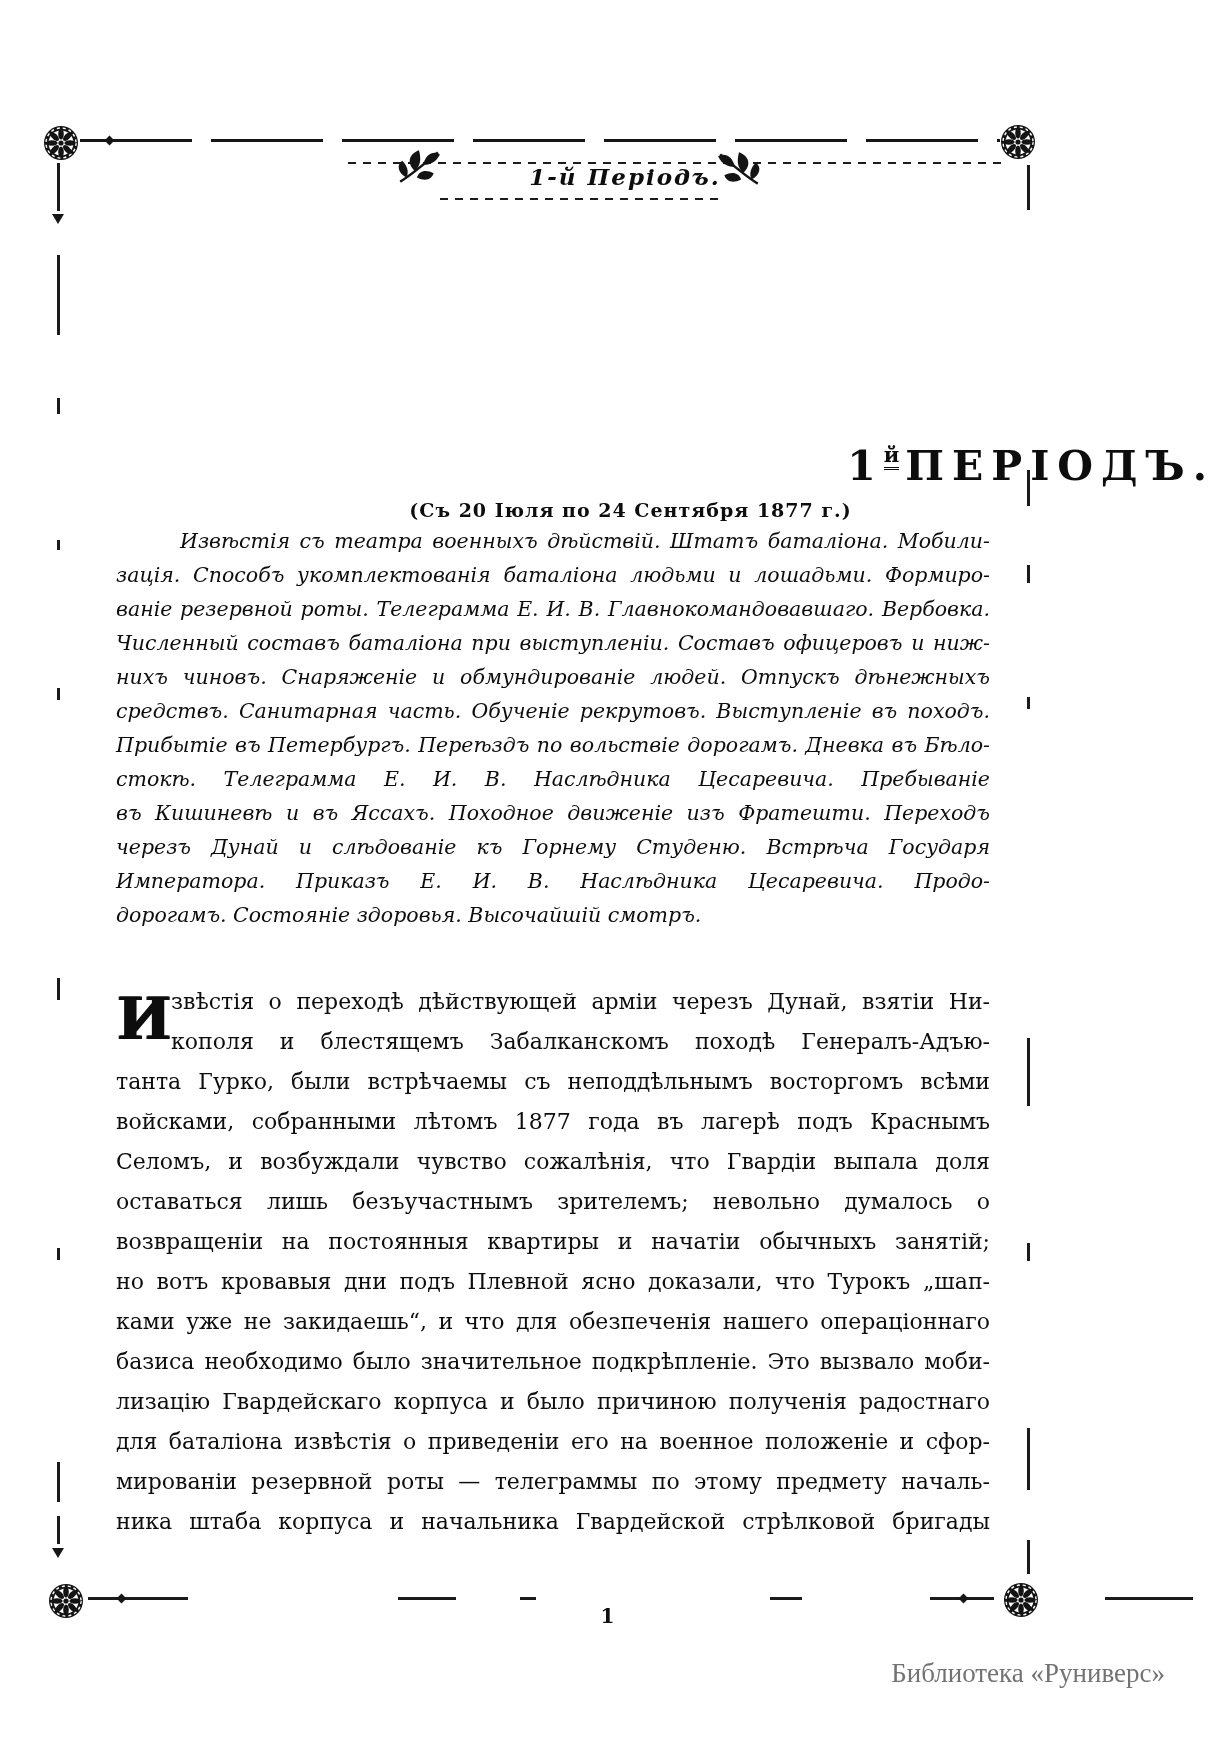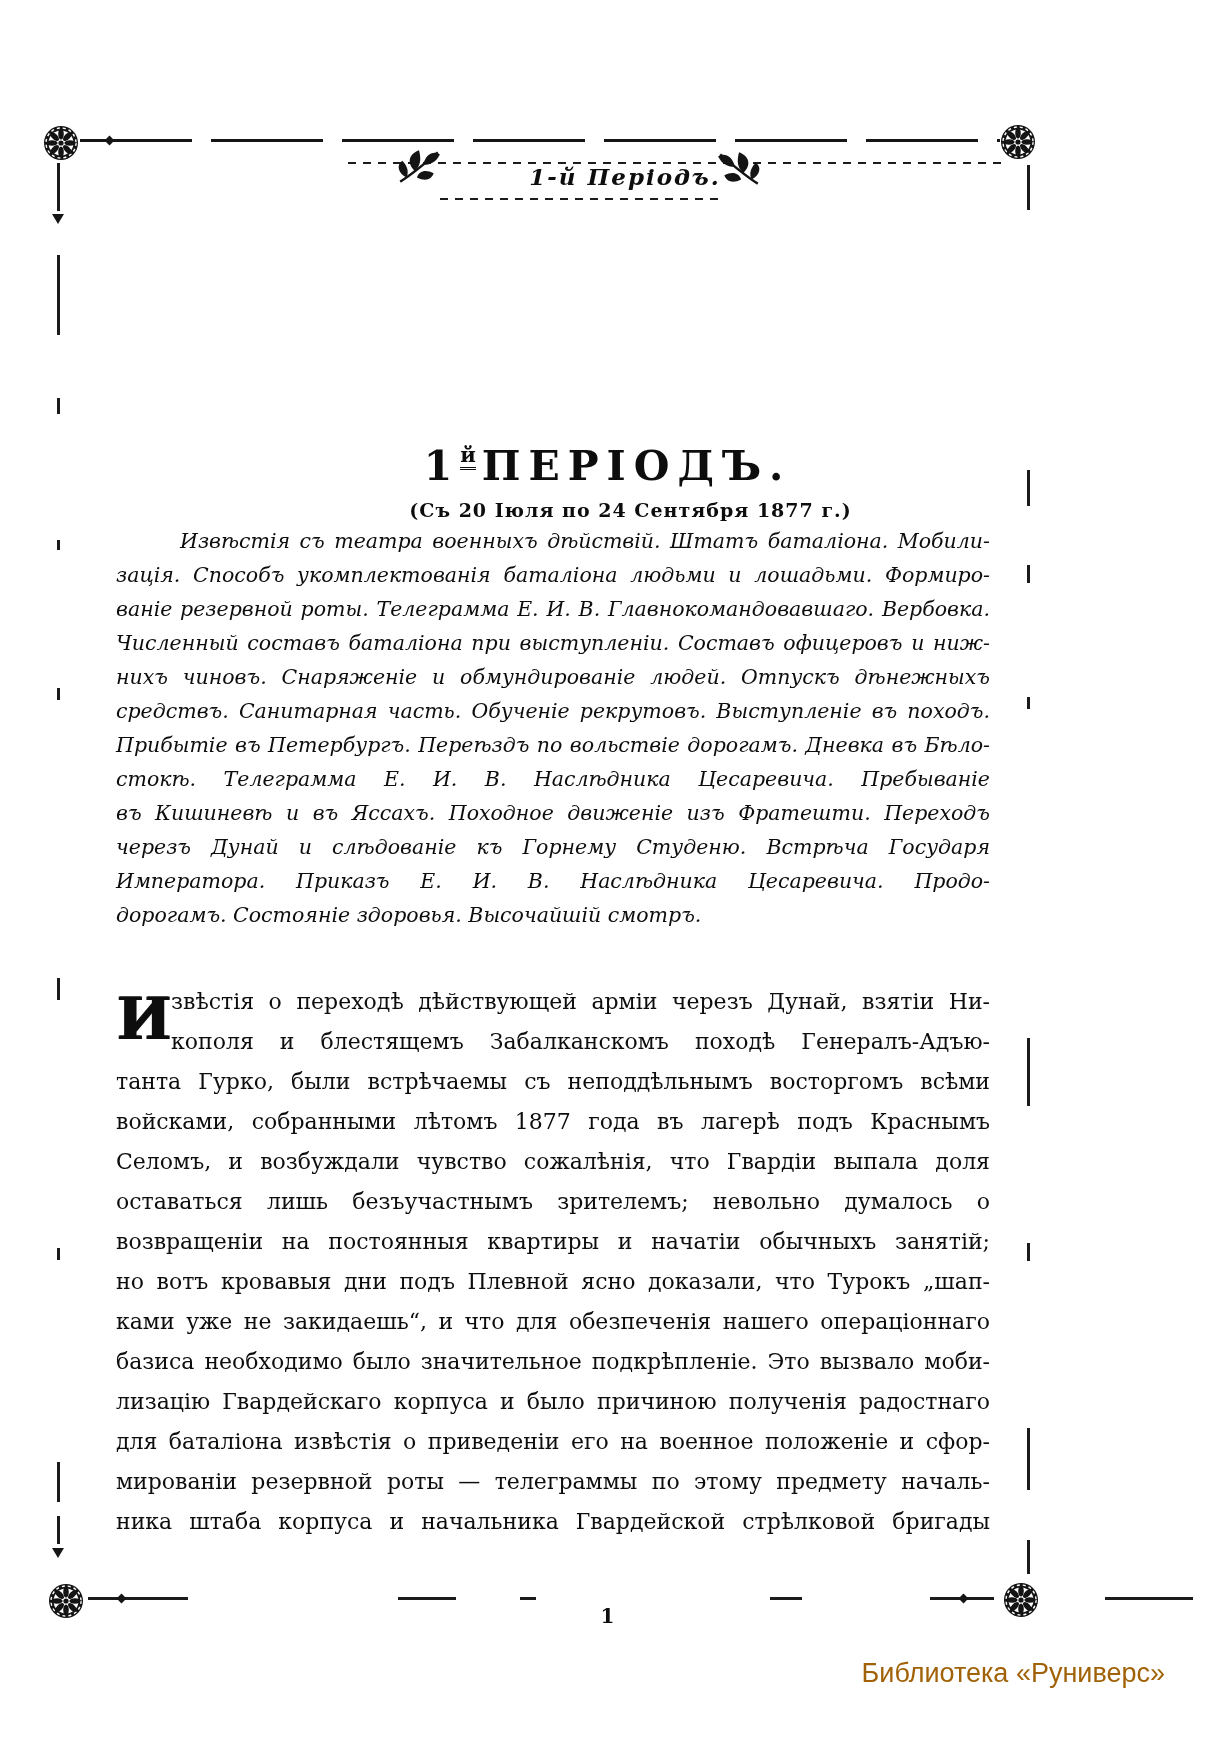--- a/index.html
+++ b/index.html
@@ -18,21 +18,21 @@
   .diamond{position:absolute;width:7px;height:7px;background:#161616;transform:rotate(45deg);}
   .rosette{position:absolute;width:44px;height:44px;}
   .fleuron{position:absolute;width:46px;height:42px;}
   .fleuron.flip{transform:scaleX(-1);}
 
   
   .running-header{position:absolute;left:430px;top:163px;width:390px;text-align:center;
     font-size:23px;font-weight:bold;font-style:italic;letter-spacing:2px;}
 
   
-  .title{position:absolute;left:0;top:442px;width:1215px;text-align:center;
+  .title{position:absolute;left:0;top:442px;width:1215px;text-align:right;
     font-size:41px;font-weight:bold;letter-spacing:8px;}
   .title .ord{display:inline-block;font-size:21px;vertical-align:18px;
     border-bottom:3px double #0d0d0d;letter-spacing:0;margin-right:6px;}
   .subtitle{position:absolute;left:0;top:499px;width:1215px;text-align:center;
     font-size:19px;font-weight:bold;letter-spacing:1px;margin-left:23px;}
 
   
   .summary{position:absolute;left:116px;top:524px;width:874px;
     font-size:20.5px;font-style:italic;}
   .sline{height:34px;line-height:34px;text-align:justify;text-align-last:justify;
@@ -45,21 +45,21 @@
   .dropcap{float:left;width:50px;height:78px;margin-right:5px;
     font-size:58px;line-height:74px;font-weight:bold;text-align:center;
     text-shadow:1.5px 0 #0d0d0d;}
   .bline{height:40px;line-height:40px;text-align:justify;text-align-last:justify;
     white-space:nowrap;}
 
   
   .pagenum{position:absolute;left:0;top:1604px;width:1215px;text-align:center;
     font-size:20px;font-weight:bold;}
   .watermark{position:absolute;top:1658px;right:50px;
-    font-family:Liberation Sans, sans-serif;font-size:27px;color:#a16207;}
+    font-family:Liberation Serif, serif;font-size:27px;color:#737373;}
 </style>
 </head>
 <body>
 
 <div class="page">
 
   <svg class="rosette" style="left:39px;top:121px" viewBox="0 0 44 44">
       <circle cx="22" cy="22" r="17" fill="#141414"></circle>
       <circle cx="22" cy="22" r="12.5" fill="#fff"></circle>
       <circle cx="22" cy="22" r="15" fill="none" stroke="#fff" stroke-width="1.4" stroke-dasharray="3 3"></circle>

